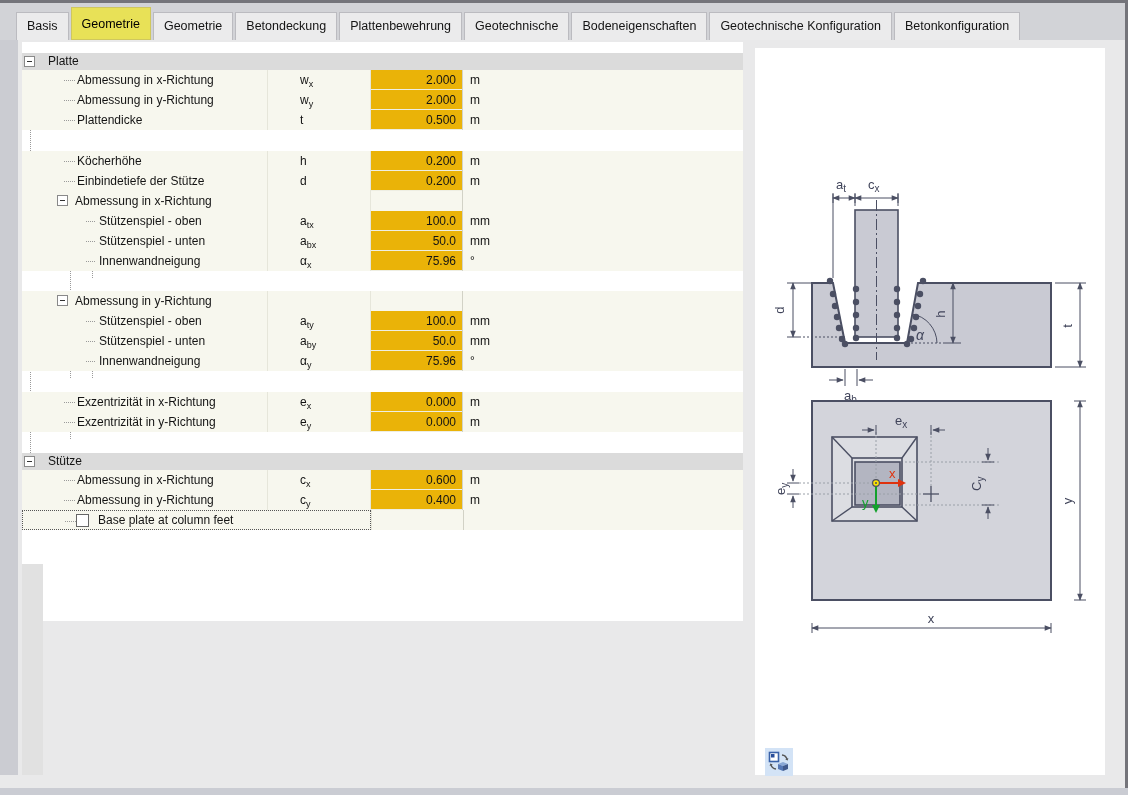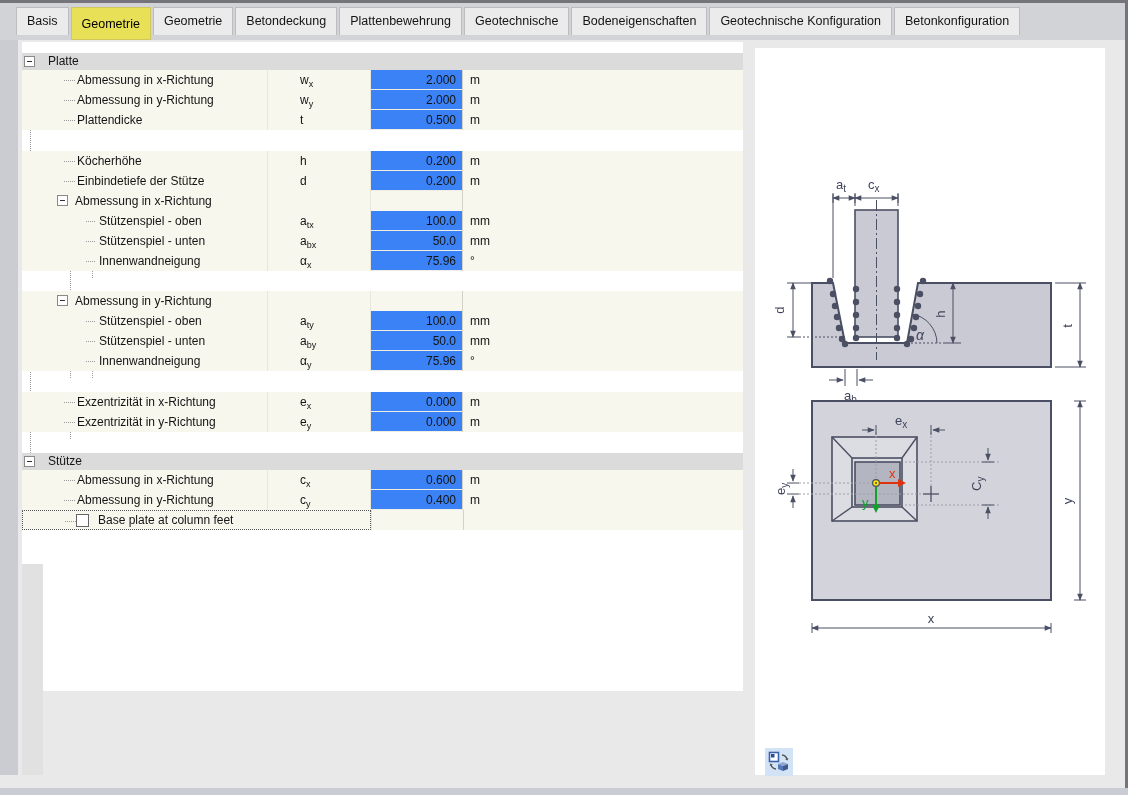--- a/index.html
+++ b/index.html
@@ -2,49 +2,49 @@
 <html style="--outline: #4b4f63; --slab-fill: #c9cad3; --plan-plate-fill: #d3d4db; --pocket-ring-fill: #dcdde2; --column-fill: #b3b5c1; --axis-x: #df320e; --axis-y: #13a12c; --origin-dot: #ffe300;"><head>
 <meta charset="utf-8">
 <style>
   html,body{margin:0;padding:0}
   body{width:1128px;height:795px;position:relative;background:#e9e9ea;
        font-family:"Liberation Sans",sans-serif;overflow:hidden;color:#141414}
 
   
   .tabbar{position:absolute;left:0;top:0;width:1128px;height:40px;background:#d2d3d7;
           border-top:3px solid #74747a;box-sizing:border-box}
-  .tabs{position:absolute;left:16px;bottom:0;display:flex;align-items:flex-start}
+  .tabs{position:absolute;left:16px;bottom:0;display:flex;align-items:flex-end}
   .tab{height:28px;line-height:27px;padding:0 10px;background:#ebebec;border:1px solid #bbbbc0;
        border-bottom:none;margin-right:2px;font-size:12.5px;white-space:nowrap;box-sizing:border-box;cursor:default}
   .tab.active{height:33px;line-height:32px;border:1px solid #cfc75e;color:#000000}
   .leftstrip{position:absolute;left:0;top:40px;width:18px;height:735px;background:#cbccd2}
   .rightedge{position:absolute;right:0;top:0;width:3px;height:795px;background:#74747a}
   .footer{position:absolute;left:0;top:788px;width:1128px;height:7px;background:#caccd3}
 
   
-  .tablepanel{position:absolute;left:22px;top:42px;width:721px;height:649px;background:#fff;font-size:12px}
+  .tablepanel{position:absolute;left:22px;top:42px;width:721px;height:579px;background:#fff;font-size:12px}
   .gutter{position:absolute;left:0;top:522px;width:21px;height:211px;background:#e1e1e1}
   .sections{position:absolute;left:0;top:11px;width:721px}
   .section{position:relative}
   .section + .section{margin-top:21px}
   .hdr{height:17px;line-height:17px;background:#dbdbdb;position:relative}
   .ht{position:absolute;left:26px;top:0}
   .exp{position:absolute;left:2px;top:3px;width:11px;height:11px;background:#fff;
        border:1px solid #898989;box-sizing:border-box}
   .exp::after{content:'';position:absolute;left:2px;top:4px;width:5px;height:1px;background:#333}
   .exp.g{left:35px;top:4px}
   .row{height:20px;background:#f7f7ee;display:flex;position:relative}
   .rspacer{height:20px;background:#fff}
   .cell{height:20px;line-height:20px;box-sizing:border-box}
   .lab{width:245px;position:relative;padding-left:55px;overflow:hidden;white-space:nowrap}
   .row.l2 .lab{padding-left:77px}
   .row.group .lab{padding-left:53px}
   .sym{width:103px;padding-left:32px;border-left:1px solid #e6e6da}
   .sym sub{font-size:9px}
-  .val{width:93px;text-align:right;padding-right:6px;background:#3b82f6;
+  .val{width:93px;text-align:right;padding-right:6px;background:#eab308;
        border-left:1px solid #e6e6da;border-right:1px solid #d2d2c6;box-shadow:inset 0 -1px 0 #eeeee3}
   .val.g{background:#f7f7ee;box-shadow:none}
   .unit{flex:1;padding-left:7px}
   .stub{position:absolute;left:42px;top:10px;width:11px;border-top:1px dotted #9a9a9a}
   .row.l2 .stub{left:64px;width:9px}
   .trunk{position:absolute;width:0;border-left:1px dotted #9a9a9a}
   .fwrap{width:349px;height:20px;border:1px dotted #555;box-sizing:border-box;
          padding-left:53px;display:flex;align-items:center;position:relative}
   .cb{display:inline-block;width:13px;height:13px;border:1px solid #666;background:#fff;
       margin-right:9px;box-sizing:border-box;flex:0 0 auto}

